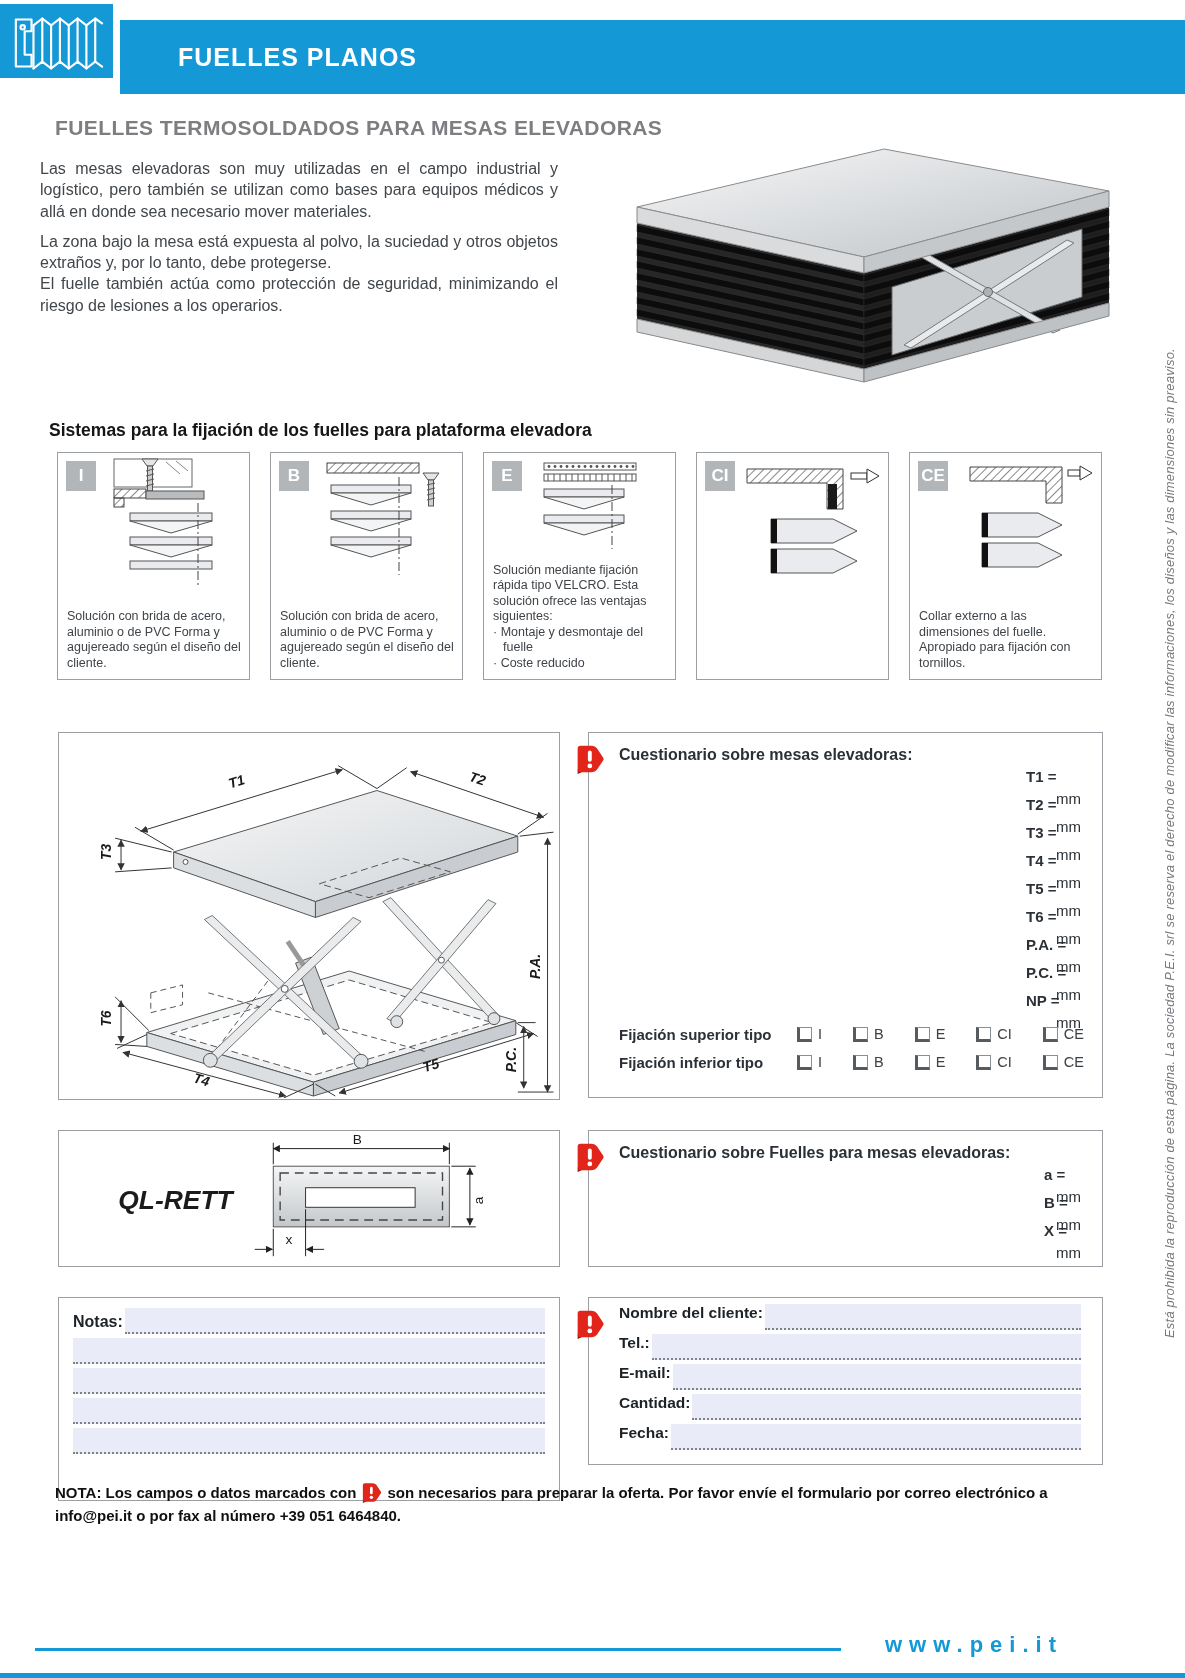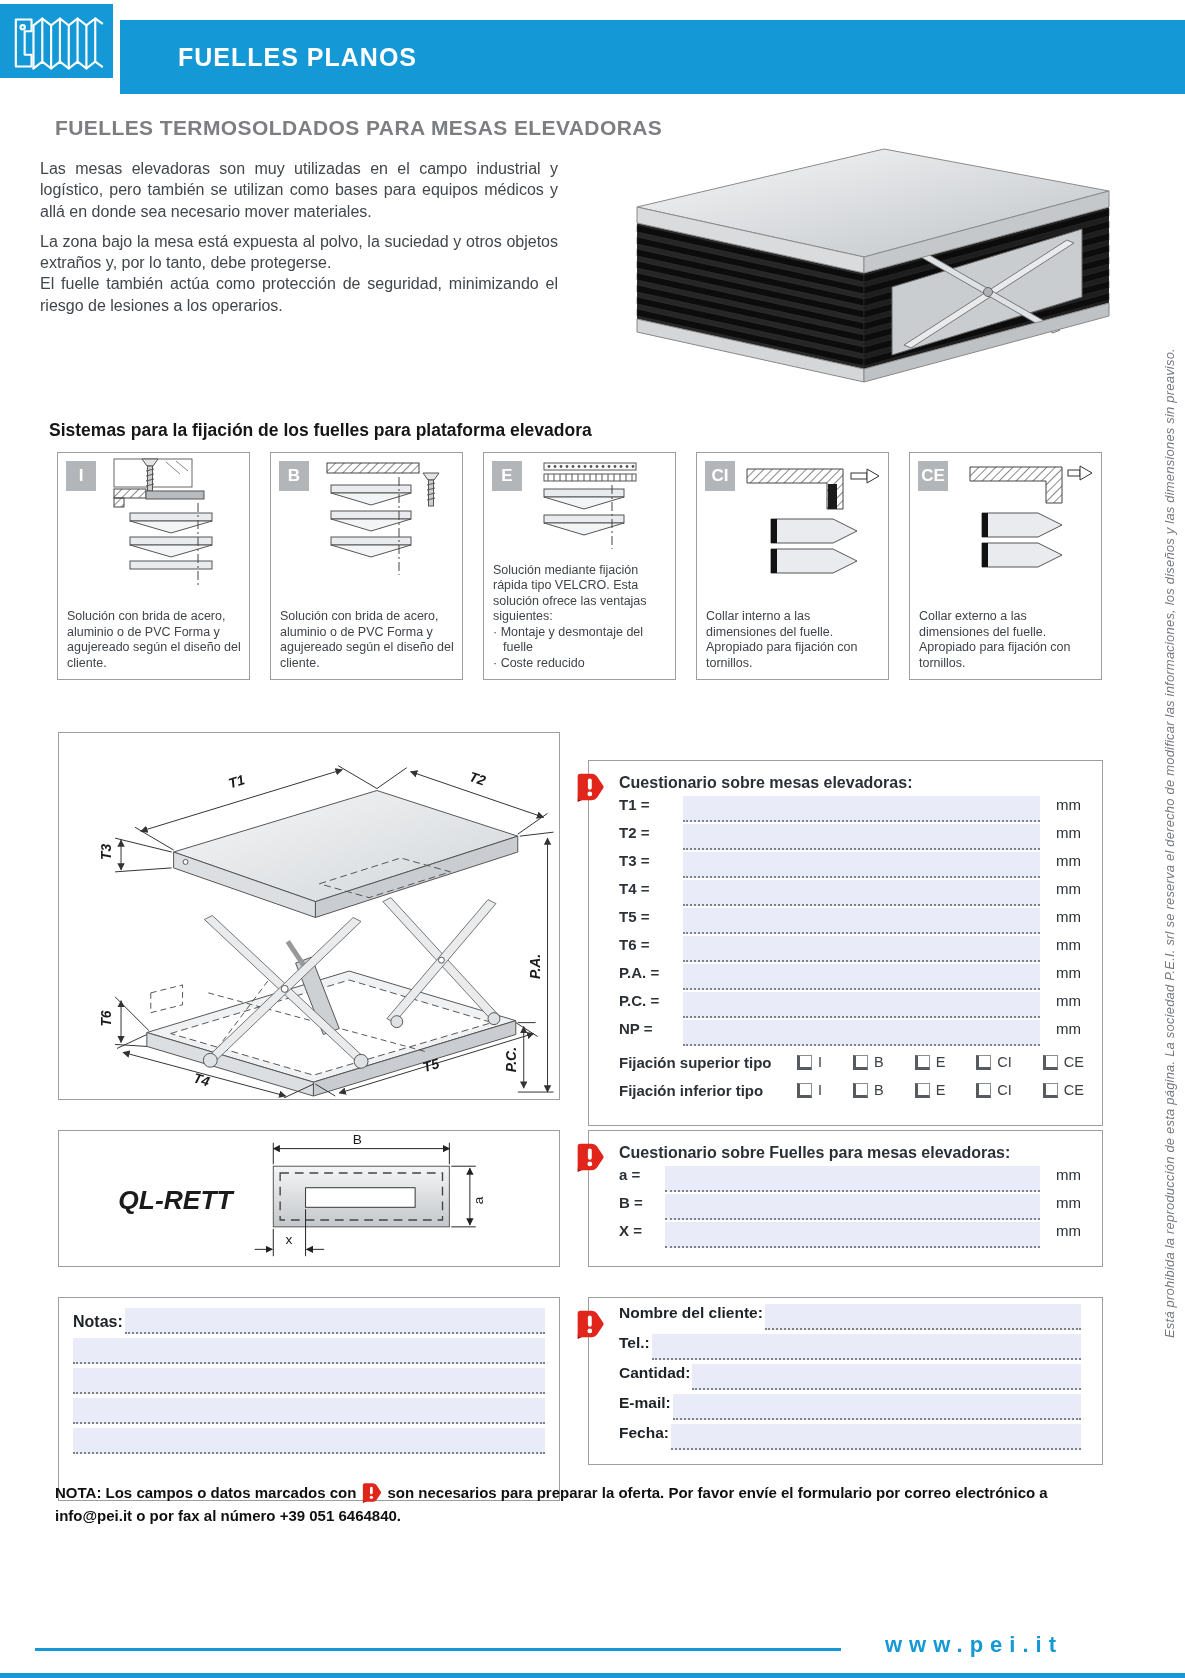--- a/index.html
+++ b/index.html
@@ -27,31 +27,31 @@
             font-weight:bold;font-size:17px;display:flex;align-items:center;justify-content:center;}
   .sysart{position:absolute;top:4px;left:36px;}
   .sysdesc{position:absolute;left:9px;right:7px;bottom:8px;font-size:12.5px;line-height:1.24;color:#3f4449;}
   .sysdesc .desc-main{display:block;}
   .bullet{display:block;padding-left:10px;text-indent:-10px;}
   .bullet::before{content:"·  ";}
 
   
   .panel{position:absolute;border:1.5px solid #9b9fa3;background:#fff;box-sizing:border-box;}
   .box-diagram{left:58px;top:732px;width:502px;height:368px;}
-  .box-q1{left:588px;top:732px;width:515px;height:366px;margin-top:28px;}
+  .box-q1{left:588px;top:732px;width:515px;height:366px;}
   .box-ql{left:58px;top:1130px;width:502px;height:137px;}
   .box-q2{left:588px;top:1130px;width:515px;height:137px;}
   .box-notes{left:58px;top:1297px;width:502px;height:204px;}
   .box-client{left:588px;top:1297px;width:515px;height:168px;}
 
   .ribbon{position:absolute;left:-14px;top:10px;width:30px;height:32px;}
   .qhead{margin:13px 12px 4px 30px;font-size:16px;font-weight:bold;color:#2a3036;}
 
   
-  .frow{display:flex;height:28px;margin:0 12px 0 30px;}
+  .frow{display:flex;align-items:flex-end;height:28px;margin:0 12px 0 30px;flex-direction:column;}
   .flabel{width:64px;font-size:15px;font-weight:bold;color:#2b3137;padding-bottom:3px;flex:none;}
   .dots{flex:1;height:24px;background:#E9ECF8;border-bottom:2px dotted #7e8287;}
   .funit{width:34px;padding-left:16px;font-size:15px;color:#2b3137;padding-bottom:3px;flex:none;}
 
   .cbrow{display:flex;align-items:center;height:28px;margin:0 14px 0 30px;}
   .cblabel{width:178px;font-size:15px;font-weight:bold;color:#2b3137;flex:none;}
   .cbopts{flex:1;display:flex;justify-content:space-between;padding-right:4px;}
   .cbgroup{display:flex;align-items:center;gap:6px;font-size:14.5px;color:#3c4146;}
   .cb{width:11px;height:11px;background:#fff;border:1px solid #8a8f94;border-left:3px solid #565b60;border-bottom:3px solid #565b60;display:inline-block;}
 
@@ -277,23 +277,20 @@
       <rect x="95" y="27" width="9" height="25" fill="#1a1a1a"></rect>
       <g transform="translate(118,19)">
         <rect x="0" y="-3" width="16" height="6" fill="#fff" stroke="#333"></rect>
         <path d="M16,-7 L28,0 L16,7 Z" fill="#fff" stroke="#333"></path>
       </g>
       <polygon points="38,62 100,62 124,74 100,86 38,86" fill="#e9ebee" stroke="#555"></polygon>
       <rect x="38" y="62" width="6" height="24" fill="#111"></rect>
       <polygon points="38,92 100,92 124,104 100,116 38,116" fill="#e9ebee" stroke="#555"></polygon>
       <rect x="38" y="92" width="6" height="24" fill="#111"></rect>
     </svg>
-    <div class="sysdesc">
-      <span class="desc-main">Collar interno a las dimensiones del fuelle. Apropiado para fijación con tornillos.</span>
-    </div>
   </div>
 
   <div class="sysbox" style="left:909px">
     <div class="syslabel">CE</div>
     <svg class="sysart" width="150" height="132" viewBox="0 0 150 132">
       <defs>
           <pattern id="hCE" width="6" height="6" patternTransform="rotate(45)" patternUnits="userSpaceOnUse">
             <line x1="0" y1="0" x2="0" y2="6" stroke="#555" stroke-width="1.4"></line>
           </pattern>
         </defs>
@@ -586,25 +583,25 @@
     </svg>
     <div class="crow" style="margin-top:6px">
         <span class="clabel">Nombre del cliente:</span>
         <span class="dots"></span>
       </div>
     <div class="crow">
         <span class="clabel">Tel.:</span>
         <span class="dots"></span>
       </div>
     <div class="crow">
+        <span class="clabel">E-mail:</span>
+        <span class="dots"></span>
+      </div>
+    <div class="crow">
         <span class="clabel">Cantidad:</span>
-        <span class="dots"></span>
-      </div>
-    <div class="crow">
-        <span class="clabel">E-mail:</span>
         <span class="dots"></span>
       </div>
     <div class="crow">
         <span class="clabel">Fecha:</span>
         <span class="dots"></span>
       </div>
   </div>
 
   <div class="nota">
     <span>NOTA: Los campos o datos marcados con</span><svg class="inline-ribbon" width="21" height="21" viewBox="0 0 34 34">

